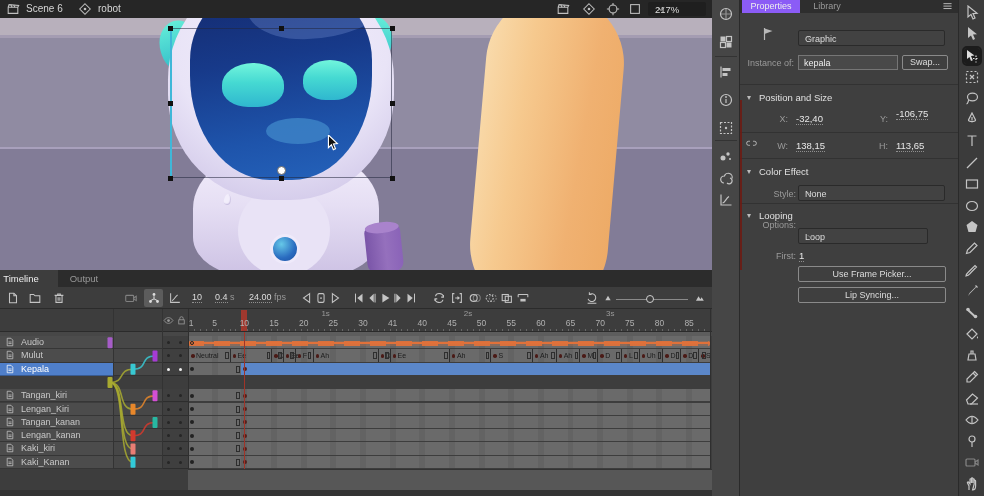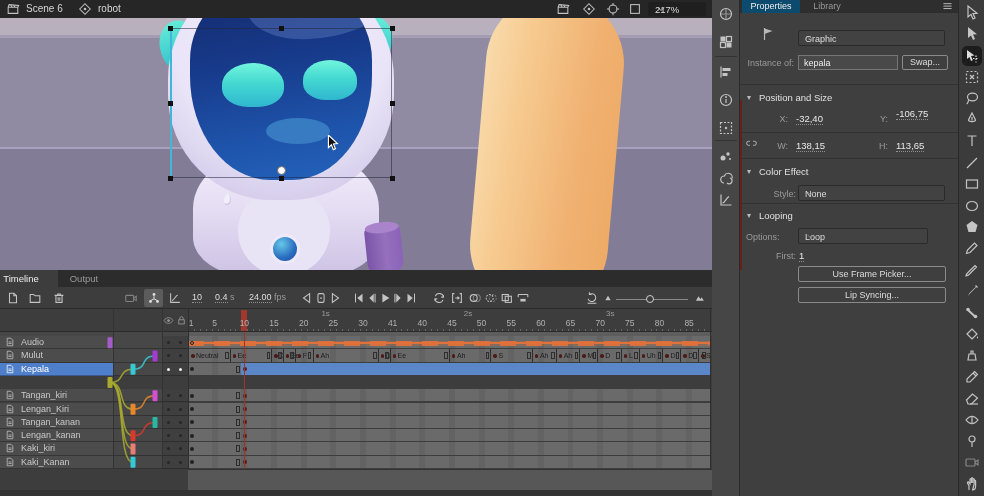--- a/index.html
+++ b/index.html
@@ -121,21 +121,21 @@
 
   
   #dock-strip{position:absolute;left:712px;top:0;width:28px;height:496px;background:#464646;border-right:1px solid #2a2a2a;}
   .dock-ic{position:absolute;left:6px;width:16px;height:16px;color:#c4c4c4;}
   .dock-sep{position:absolute;left:3px;width:22px;height:1px;background:#333;}
 
   
   #props-panel{position:absolute;left:740px;top:0;width:218px;height:496px;background:#3f3f3f;font-size:9px;color:#ddd;}
   #props-tabbar{position:absolute;left:0;top:0;width:218px;height:13px;background:#2e2e2e;}
   .p-tab{position:absolute;top:0;height:13px;line-height:13px;text-align:center;font-size:9px;color:#999;}
-  #ptab-properties{left:2px;width:58px;background:#0c4a6e;color:#eee;}
+  #ptab-properties{left:2px;width:58px;background:#8b5cf6;color:#eee;}
   #ptab-library{left:62px;width:50px;}
   #props-menu{position:absolute;right:4px;top:0px;width:13px;height:13px;color:#bbb;}
   .p-label{position:absolute;color:#9a9a9a;font-size:9px;}
   .p-value{position:absolute;color:#e8e8e8;font-size:9.5px;}
   .pselect{position:absolute;height:16px;background:#424242;border:1px solid #2a2a2a;border-radius:2px;color:#ddd;
      font-size:9px;line-height:14px;}
   .pselect span{position:absolute;left:6px;top:0.5px;}
   .pselect .chev{position:absolute;right:2px;top:2px;width:11px;height:11px;color:#999;}
   .p-input{position:absolute;height:15px;background:#494949;border:1px solid #767676;color:#eee;font-size:9px;line-height:13px;}
   .p-input span{position:absolute;left:5px;top:0.5px;}
@@ -884,21 +884,21 @@
       <span class="chev">
           <svg viewBox="0 0 16 16" width="100%" height="100%" stroke-width="1.2">
             <path d="M4 6l4 4 4-4" fill="none" stroke="currentColor"></path>
           </svg>
         </span>
     </div>
 
     <div class="p-divider" style="top:203px"></div>
     <span class="sec-tri" style="left:7px;top:211px">▾</span>
     <span class="sec-title" style="left:19px;top:210px">Looping</span>
-    <span class="p-label" style="left:6px;top:232px;width:50px;text-align:left">Options:</span>
+    <span class="p-label" style="left:6px;top:220px;width:50px;text-align:right">Options:</span>
     <div class="pselect" style="left:58px;top:228px;width:130px">
       <span>Loop</span>
       <span class="chev">
           <svg viewBox="0 0 16 16" width="100%" height="100%" stroke-width="1.2">
             <path d="M4 6l4 4 4-4" fill="none" stroke="currentColor"></path>
           </svg>
         </span>
     </div>
     <span class="p-label" style="left:14px;top:251px;width:42px;text-align:right">First:</span>
     <span class="p-value" style="left:59px;top:250px"><span class="uval">1</span></span>

